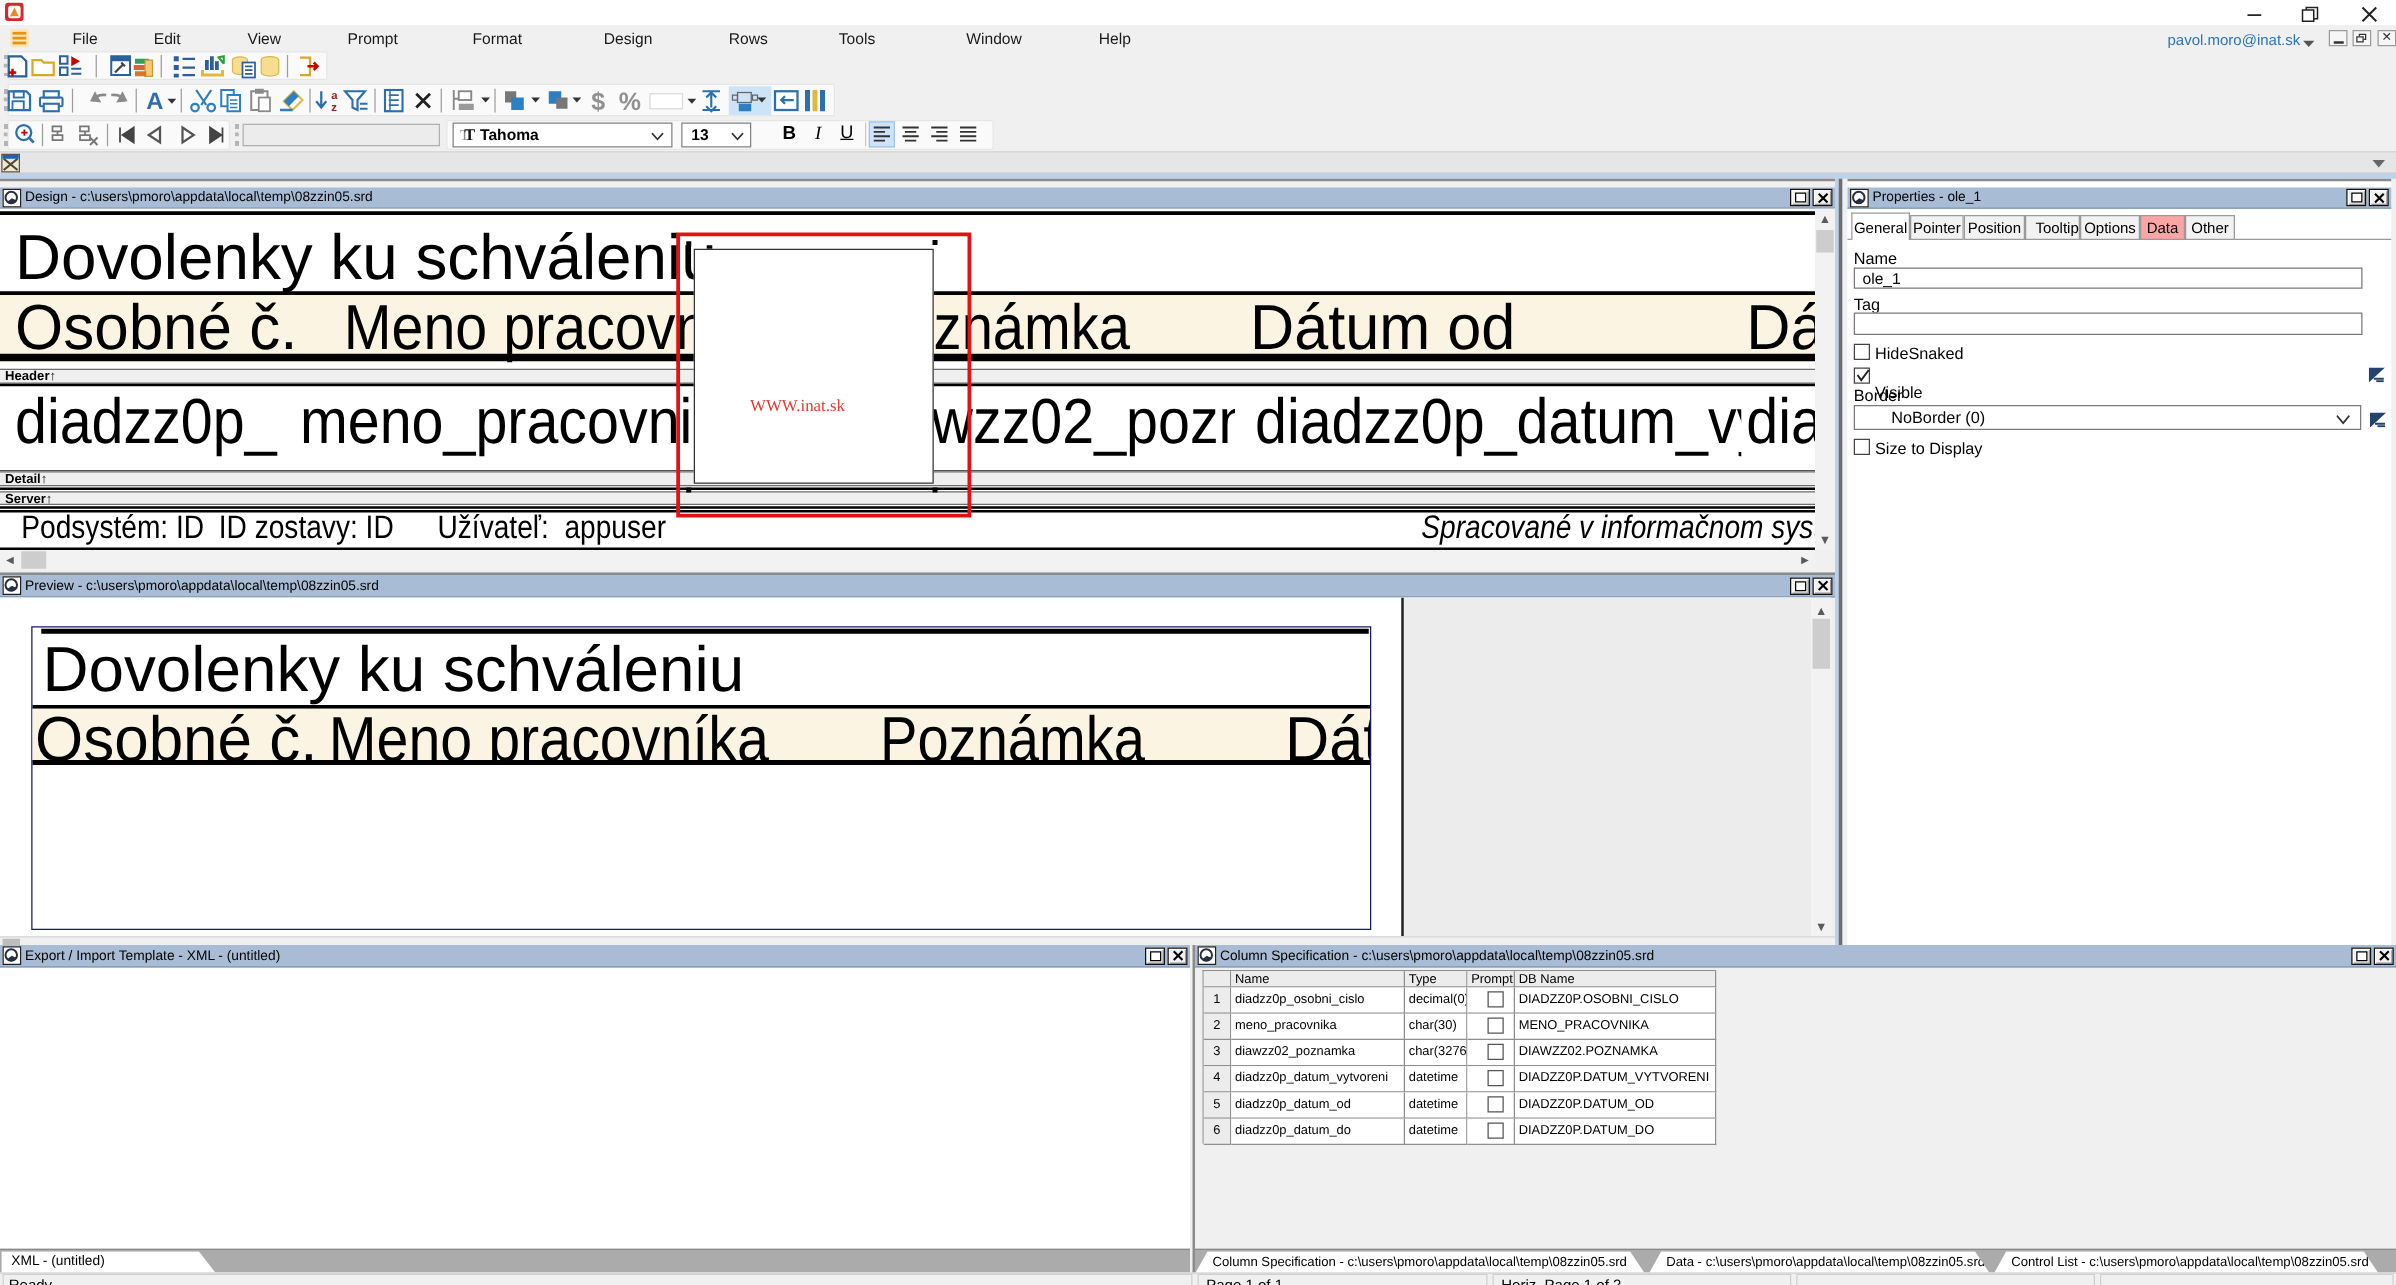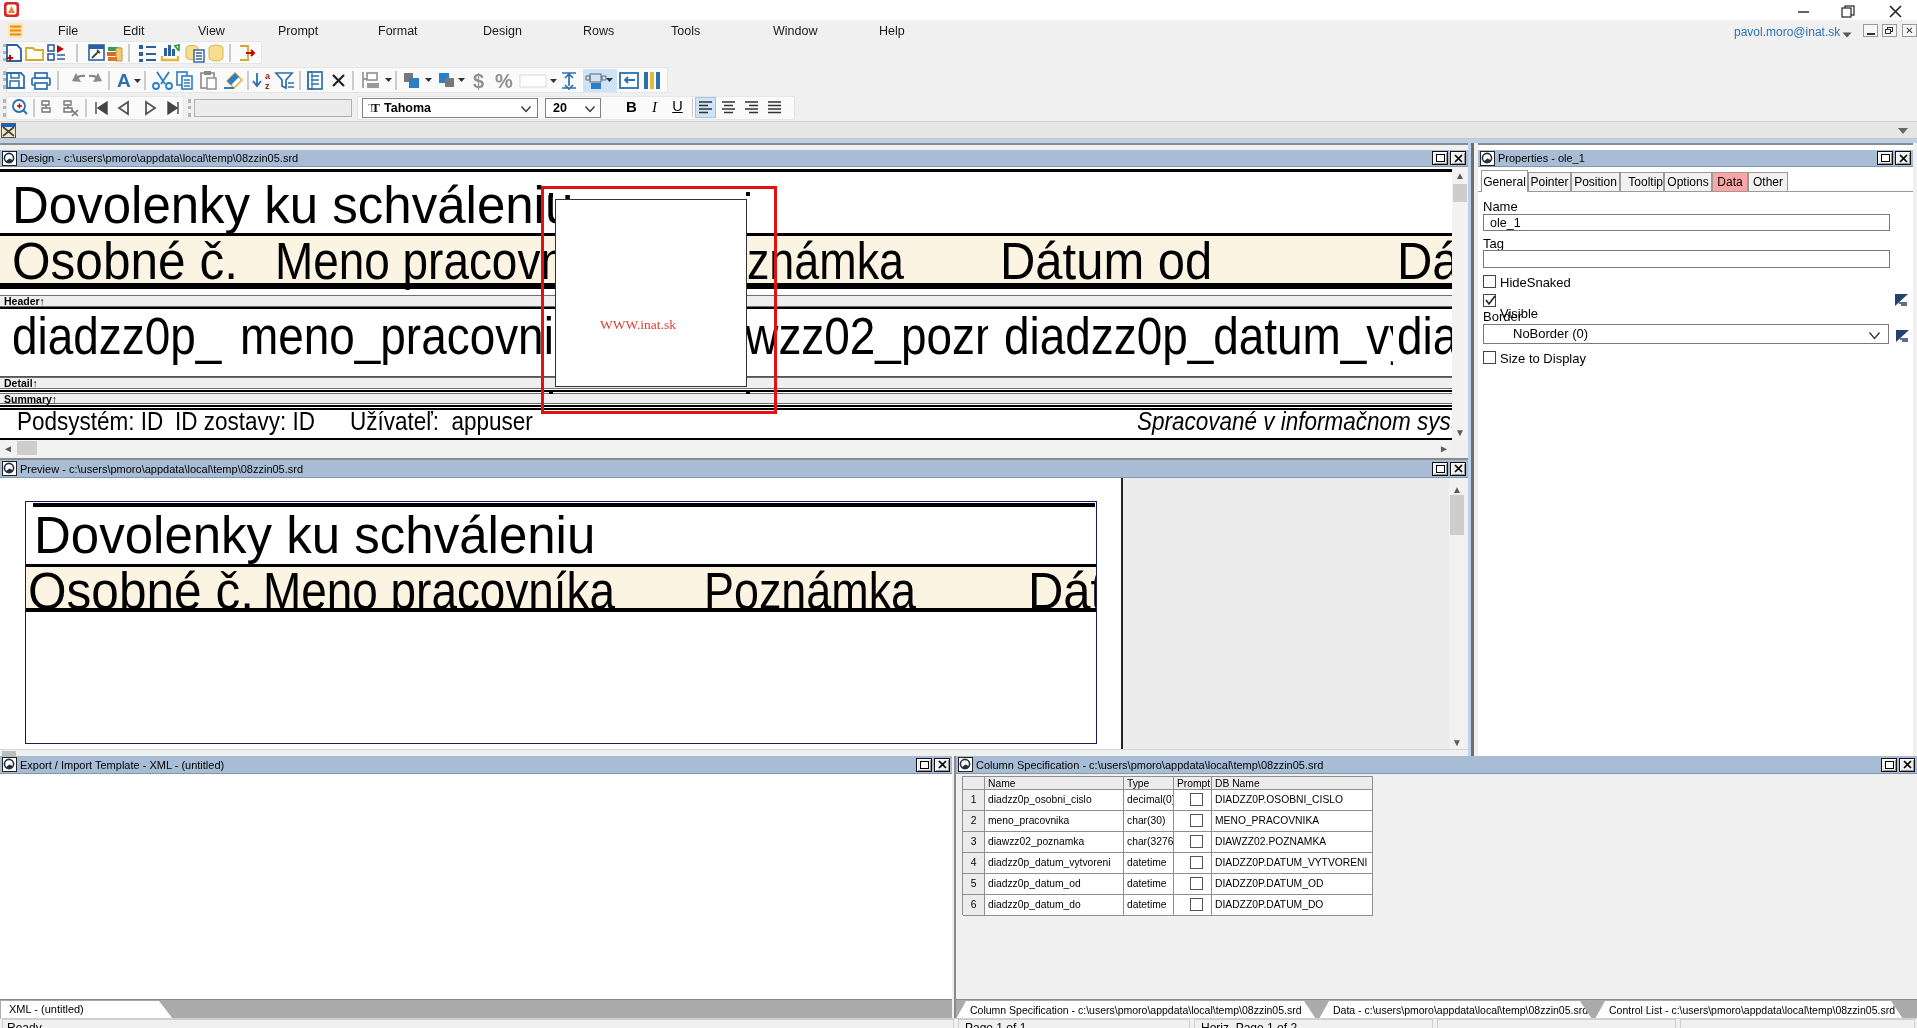--- a/index.html
+++ b/index.html
@@ -242,21 +242,21 @@
  <div class="a" style="left:194px;top:4px;width:158px;height:18px;background:#ececec;border:1px solid #b0b0b0"></div>
  <div class="combo" style="left:362px;top:3px;width:176px;height:20px">
   <span style="font-size:12px;color:#888;margin-left:5px;font-family:'Liberation Serif'">T</span>
       <span style="font-size:13px;color:#111;font-family:'Liberation Serif';margin-left:-4px;font-weight:bold">T</span>
   <span style="font-size:12.5px;font-weight:bold;margin-left:4px">Tahoma</span>
   <svg class="a" style="right:6px;top:7px" width="10" height="7">
         <path d="M0.5 0.5 L5 5.5 L9.5 0.5" fill="none" stroke="#333" stroke-width="1.3"></path>
       </svg>
  </div>
  <div class="combo" style="left:545px;top:3px;width:56px;height:20px">
-  <span style="font-size:12.5px;font-weight:bold;margin-left:7px">20</span>
+  <span style="font-size:12.5px;font-weight:bold;margin-left:7px">13</span>
   <svg class="a" style="right:5px;top:7px" width="10" height="7">
         <path d="M0.5 0.5 L5 5.5 L9.5 0.5" fill="none" stroke="#333" stroke-width="1.3"></path>
       </svg>
  </div>
  <div class="a" style="left:622px;top:1px;width:19px;height:22px;font-weight:bold;font-size:15px;text-align:center;line-height:22px">B</div>
  <div class="a" style="left:645px;top:1px;width:19px;height:22px;font-style:italic;font-size:15px;text-align:center;line-height:22px;font-family:'Liberation Serif'">I</div>
  <div class="a" style="left:668px;top:1px;width:19px;height:22px;font-size:14.5px;text-align:center;line-height:21px;text-decoration:underline">U</div>
  <div class="sep" style="left:692px;top:3px;height:19px"></div>
  <div class="a" style="left:695px;top:2px;width:21px;height:21px;background:#cde3f7;border:1px solid #9ec4ea"></div>
  <svg class="a" style="left:695px;top:2px" width="92" height="21">
@@ -329,21 +329,21 @@
       </div>
   <div class="a" style="left:1004px;top:144px;width:389px;height:60px;overflow:hidden">
         <div class="big a sx9" style="left:0;top:0">diadzz0p_datum_vytvoreni</div>
       </div>
   <div class="a" style="left:1397px;top:144px;width:55px;height:60px;overflow:hidden">
         <div class="big a sx9" style="left:0;top:0">diadzz0p_datum_od</div>
       </div>
   <div class="a" style="left:0;top:209.4px;width:1452px;height:1px;background:#555"></div>
   <div class="band a" style="left:0;top:210.4px;width:1452px;height:12px">Detail↑</div>
   <div class="a" style="left:0;top:222.6px;width:1452px;height:2.5px;background:#000"></div>
-  <div class="band a" style="left:0;top:226.2px;width:1452px;height:11px">Summary↑</div>
+  <div class="band a" style="left:0;top:226.2px;width:1452px;height:11px">Server↑</div>
   <div class="a" style="left:0;top:238.3px;width:1452px;height:2px;background:#000"></div>
   <div class="a" style="left:0;top:241.3px;width:1452px;height:2px;background:#000"></div>
   <div class="a" style="left:0;top:270.6px;width:1452px;height:2.3px;background:#000"></div>
   <div class="a sx86" style="left:17px;top:241px;font-size:26px;line-height:1;white-space:pre">Podsystém: ID</div>
   <div class="a sx86" style="left:175px;top:241px;font-size:26px;line-height:1;white-space:pre">ID zostavy: ID</div>
   <div class="a sx86" style="left:350px;top:241px;font-size:26px;line-height:1;white-space:pre">Užívateľ:  appuser</div>
   <div class="a sx86" style="left:1137px;top:241px;font-size:26px;line-height:1;font-style:italic;white-space:pre">Spracované v informačnom systéme</div>
 
   <div class="a" style="left:549px;top:26px;width:4px;height:4px;background:#000"></div>
   <div class="a" style="left:746px;top:25px;width:4px;height:4px;background:#000"></div>

